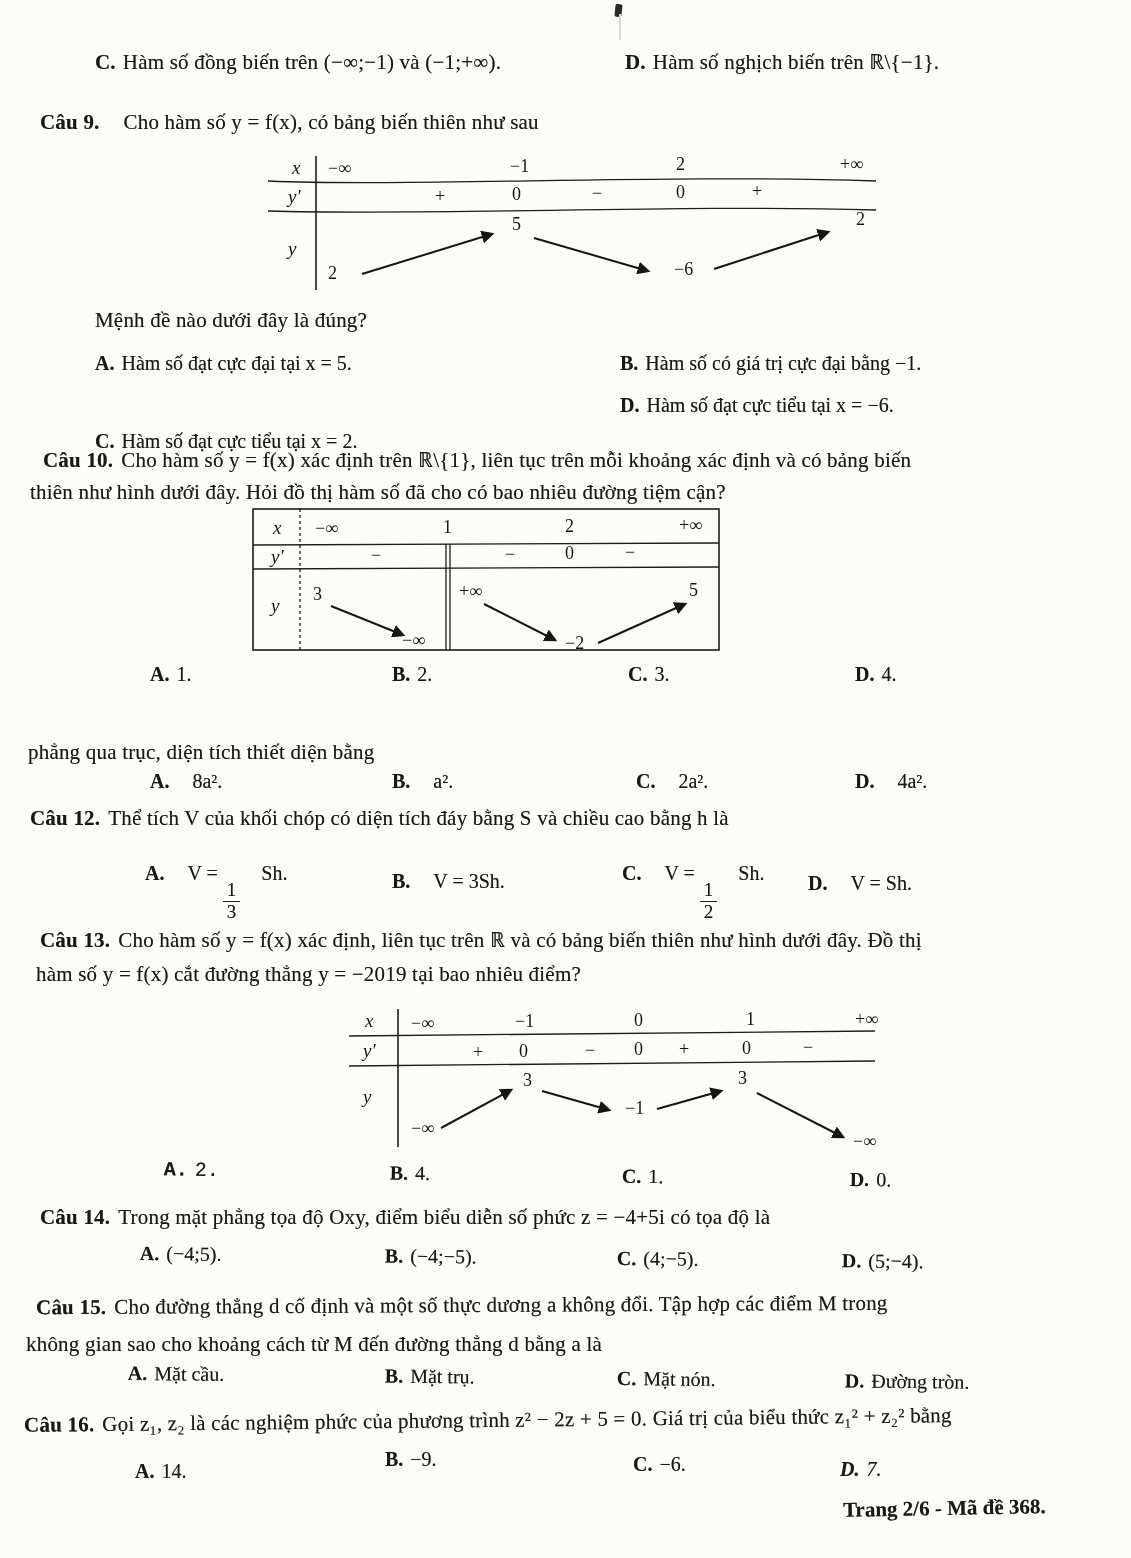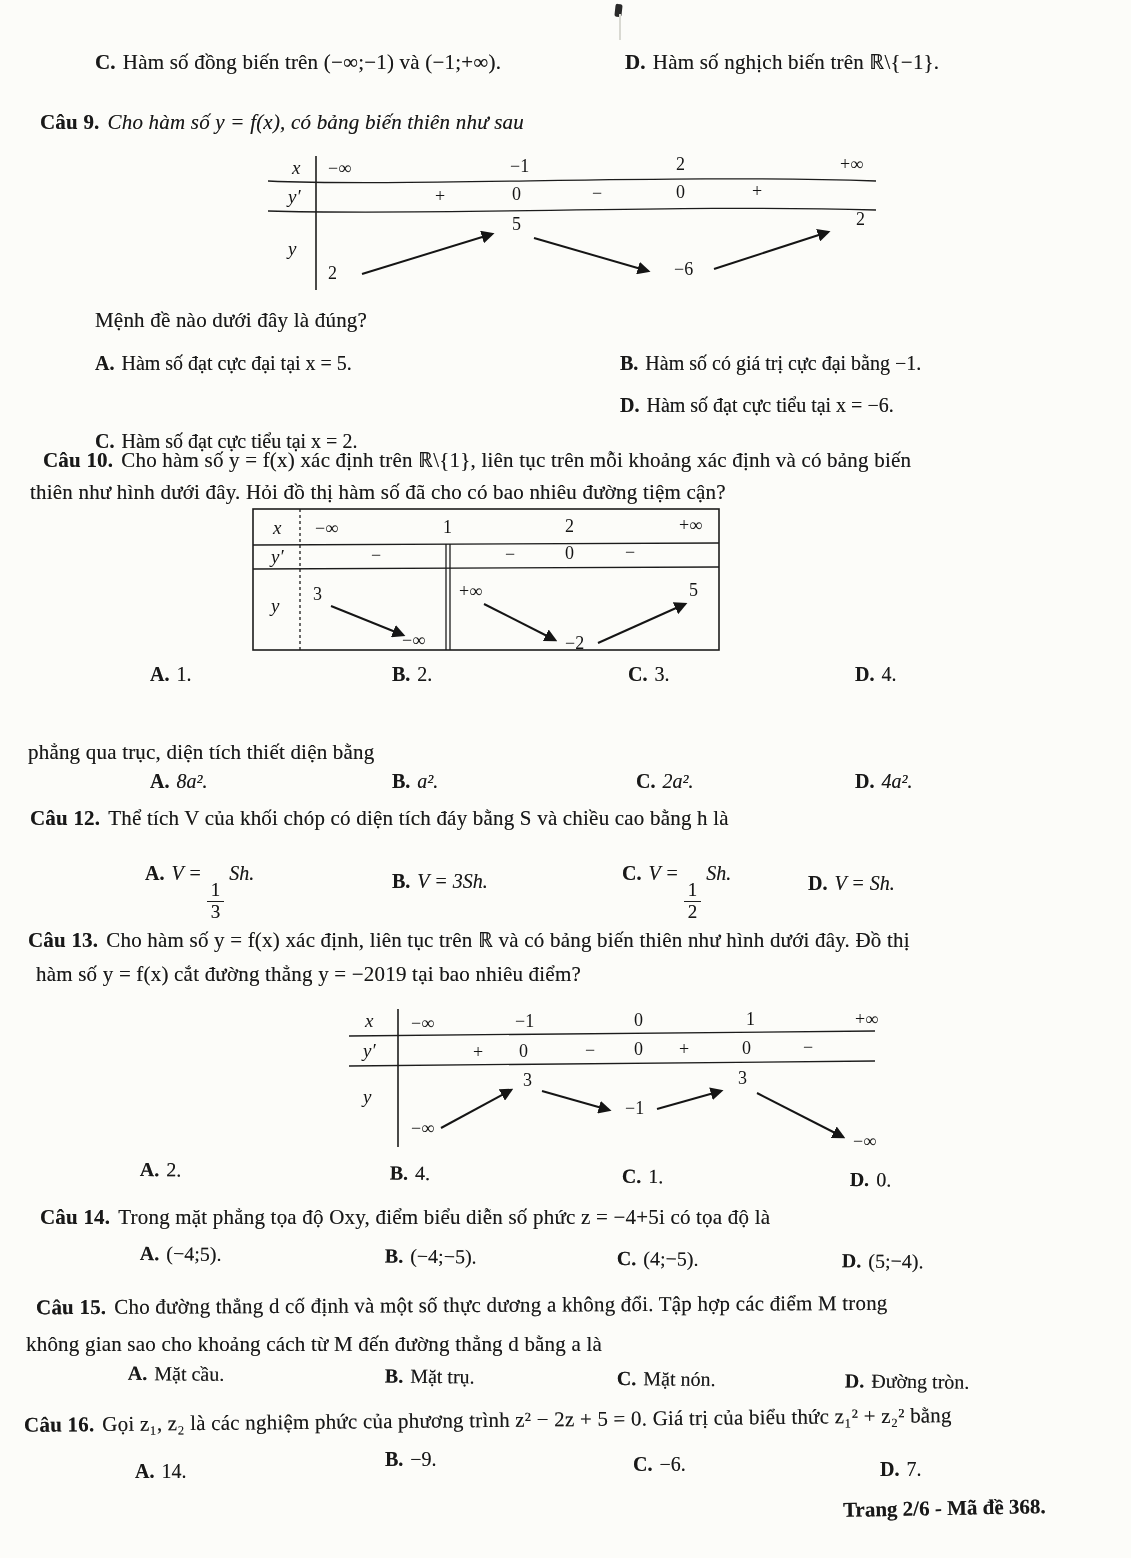--- a/index.html
+++ b/index.html
@@ -4,21 +4,21 @@
 <style>
   html,body{margin:0;padding:0;background:#ffffff;}
   .page{
     position:relative;width:1131px;height:1558px;background:#fcfcf9;
     font-family:"Liberation Serif",serif;color:#181818;overflow:hidden;
   }
   .abs{position:absolute;white-space:nowrap;}
   .t{font-size:21px;letter-spacing:.2px;text-shadow:0 0 .6px rgba(25,25,25,.5);}
   b.lbl{font-weight:bold;margin-right:7px;}
   b.qno{font-weight:bold;margin-right:8px;}
-  .mi{font-style:italic;}
+  .mi{margin-left:16px;}
   .row{position:absolute;left:0;width:1131px;height:34px;}
   .opt{position:absolute;top:0;white-space:nowrap;font-size:20px;text-shadow:0 0 .6px rgba(25,25,25,.5);}
   .frac{display:inline-flex;flex-direction:column;align-items:center;vertical-align:-16px;line-height:1.08;margin:0 5px;font-size:19px;font-style:normal;}
   .frac .fn{padding:0 4px;border-bottom:1.6px solid #1d1d1d;}
   .frac .fd{padding:0 2px;}
   svg text{font-family:"Liberation Serif",serif;font-size:18px;fill:#141414;}
   svg .it{font-style:italic;font-size:19px;}
   svg .vl{stroke:#1c1c1c;stroke-width:1.6;fill:none;}
   svg .thin{stroke:#1c1c1c;stroke-width:1.3;fill:none;}
   svg .arr{stroke:#151515;stroke-width:2;fill:none;}
@@ -162,21 +162,21 @@
     <span class="opt" style="left:392px;top:22px;"><b class="lbl">B.</b><span class="mi">V = 3Sh.</span></span>
     <span class="opt" style="left:622px;top:14px;text-align:right;">
       <b class="lbl">C.</b><span class="mi">V =</span><span class="frac">
           <span class="fn">1</span>
           <span class="fd">2</span>
         </span><span class="mi">Sh.</span>
     </span>
     <span class="opt" style="left:808px;top:24px;"><b class="lbl">D.</b><span class="mi">V = Sh.</span></span>
   </div>
 
-  <div class="abs t" style="left:28px;top:925px;">
+  <div class="abs t" style="left:40px;top:925px;">
     <b class="qno">Câu 13.</b><span>Cho hàm số y = f(x) xác định, liên tục trên ℝ và có bảng biến thiên như hình dưới đây. Đồ thị</span>
   </div>
   <div class="abs t" style="left:36px;top:962px;">hàm số y = f(x) cắt đường thẳng y = −2019 tại bao nhiêu điểm?</div>
 
   <svg class="abs" style="left:345px;top:1003px;" width="546" height="148" viewBox="0 0 546 148">
     <defs>
       <marker id="m3" viewBox="0 0 10 10" refX="8" refY="5" markerWidth="6.5" markerHeight="6.5" orient="auto-start-reverse">
         <path d="M0,0 L10,5 L0,10 z" fill="#151515"></path>
       </marker>
     </defs>
@@ -203,21 +203,21 @@
     <text x="280" y="111">−1</text>
     <text x="66" y="131">−∞</text>
     <text x="508" y="144">−∞</text>
     <line class="arr" x1="96" y1="125" x2="166" y2="87" marker-end="url(#m3)"></line>
     <line class="arr" x1="197" y1="88" x2="264" y2="107" marker-end="url(#m3)"></line>
     <line class="arr" x1="312" y1="106" x2="376" y2="88" marker-end="url(#m3)"></line>
     <line class="arr" x1="412" y1="90" x2="498" y2="134" marker-end="url(#m3)"></line>
   </svg>
 
   <div class="row r-p8" style="top:1158px;">
-    <span class="opt" style="left:140px;"><b class="lbl">A.</b><span>2.</span></span>
+    <span class="opt" style="left:164px;font-family:Liberation Mono, monospace;"><b class="lbl">A.</b><span>2.</span></span>
     <span class="opt" style="left:390px;"><b class="lbl">B.</b><span>4.</span></span>
     <span class="opt" style="left:622px;"><b class="lbl">C.</b><span>1.</span></span>
     <span class="opt" style="left:850px;"><b class="lbl">D.</b><span>0.</span></span>
   </div>
 
   <div class="abs t" style="left:40px;top:1205px;">
     <b class="qno">Câu 14.</b><span>Trong mặt phẳng tọa độ Oxy, điểm biểu diễn số phức z = −4+5i có tọa độ là</span>
   </div>
 
   <div class="row r-p6" style="top:1242px;">
@@ -240,18 +240,18 @@
   </div>
 
   <div class="abs t r-m6" style="left:24px;top:1408px;">
     <b class="qno">Câu 16.</b><span>Gọi z₁, z₂ là các nghiệm phức của phương trình z² − 2z + 5 = 0. Giá trị của biểu thức z₁² + z₂² bằng</span>
   </div>
 
   <div class="row q16opts" style="top:1448px;">
     <span class="opt" style="left:135px;"><b class="lbl">A.</b><span>14.</span></span>
     <span class="opt" style="left:385px;"><b class="lbl">B.</b><span>−9.</span></span>
     <span class="opt" style="left:633px;"><b class="lbl">C.</b><span>−6.</span></span>
-    <span class="opt" style="left:880px;"><b class="lbl">D.</b><span>7.</span></span>
+    <span class="opt" style="left:840px;font-style:italic;"><b class="lbl">D.</b><span>7.</span></span>
   </div>
 
   <div class="abs footer" style="left:843px;top:1496px;">Trang 2/6 - Mã đề 368.</div>
 
 </div>
 
 </body></html>

